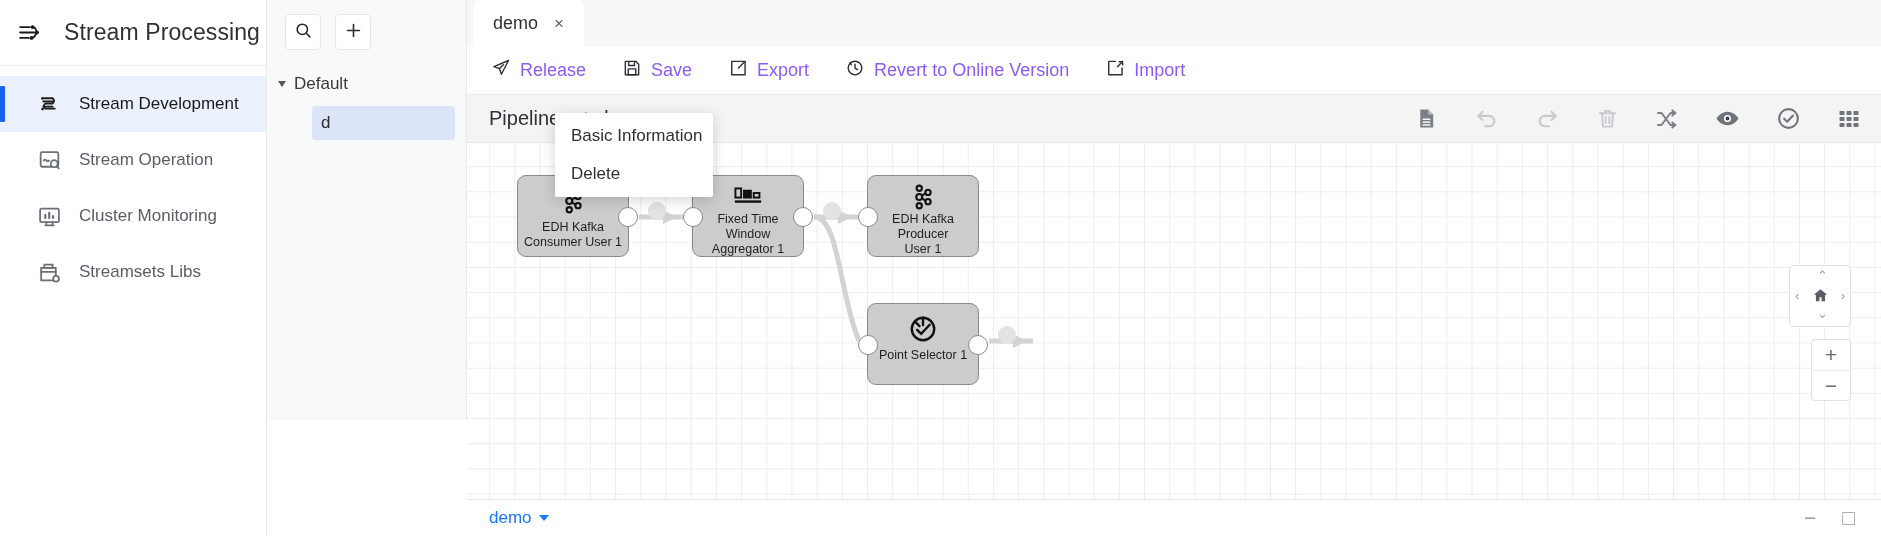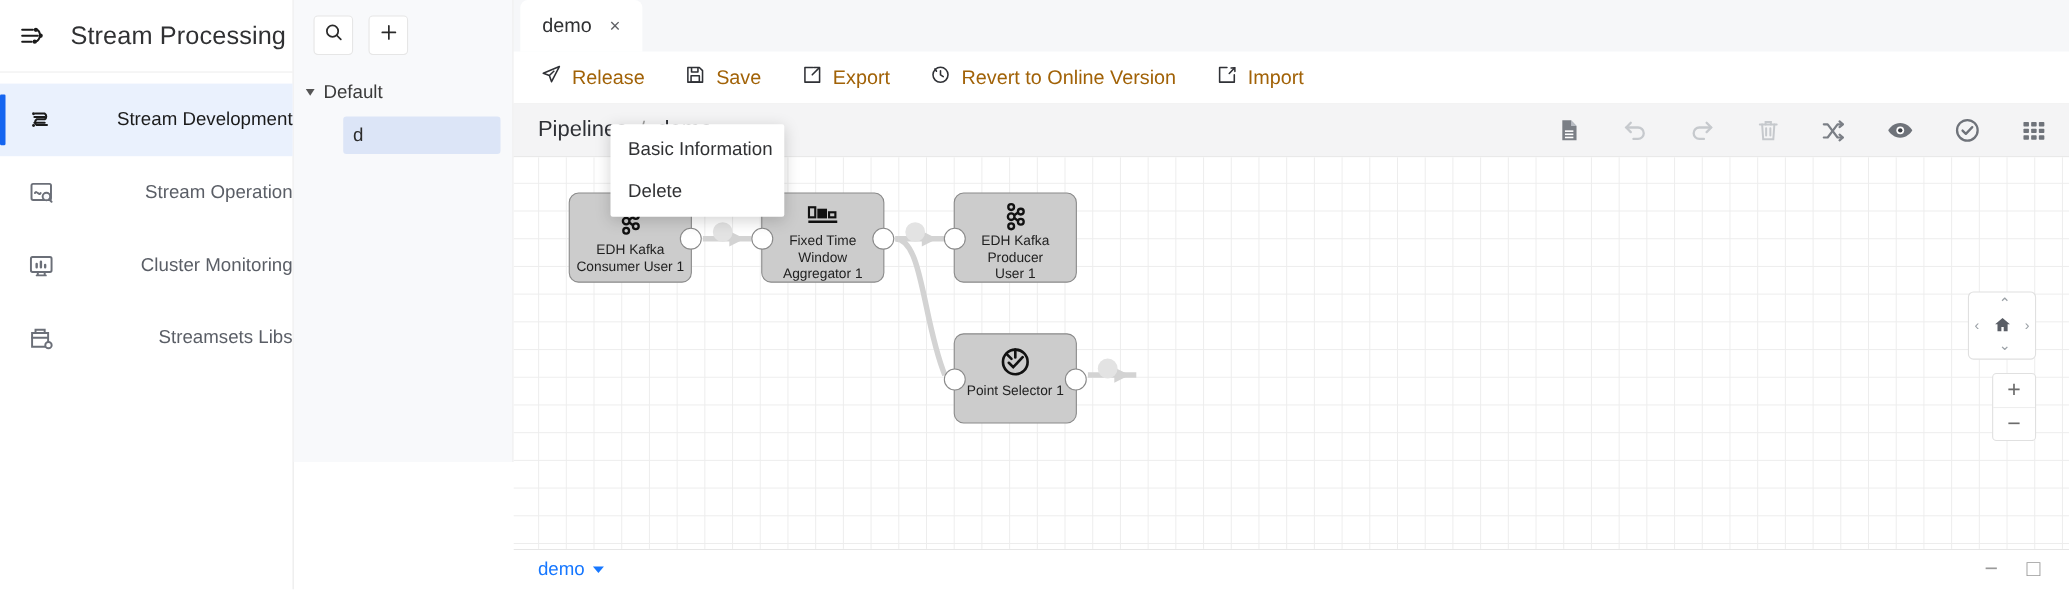--- a/index.html
+++ b/index.html
@@ -15,23 +15,23 @@
     width: 267px; height: 536px; background: #ffffff;
     border-right: 1px solid #e8e8e8; flex: 0 0 267px;
   }
   .brand {
     height: 66px; display: flex; align-items: center; gap: 20px;
     padding-left: 18px; border-bottom: 1px solid #eeeeee;
   }
   .brand-title { font-size: 23px; color: #303133; letter-spacing: .1px; }
   .nav { padding-top: 10px; }
   .nav-item {
-    height: 66px; display: flex; align-items: center; gap: 17px;
-    padding-left: 24px; position: relative; cursor: pointer;
-    font-size: 17px; color: #5a5e66; justify-content: space-between;
+    height: 56px; display: flex; align-items: center; gap: 17px;
+    padding-left: 36px; position: relative; cursor: pointer;
+    font-size: 17px; color: #5a5e66;
   }
   .nav-item.active { background: #eaf1fd; color: #1a1a1a; }
   .nav-item.active::before {
     content: ""; position: absolute; left: 0; top: 10px; bottom: 10px;
     width: 5px; background: #1565f0; border-radius: 1px;
   }
   .nav-ico { width: 26px; height: 26px; display: flex; align-items: center; justify-content: center; }
 
   
   #tree {
@@ -75,21 +75,21 @@
     height: 47px; background: #ffffff; border-radius: 7px 7px 0 0;
     display: flex; align-items: center; gap: 16px; padding: 0 20px;
     font-size: 18px; color: #303133; cursor: pointer;
   }
   .tab-close { font-size: 17px; color: #606266; cursor: pointer; }
 
   .toolbar {
     height: 48px; background: #ffffff; display: flex; align-items: center;
     gap: 36px; padding-left: 24px; border-bottom: 1px solid #ebebeb;
   }
-  .tb-item { display: flex; align-items: center; gap: 9px; font-size: 18px; color: #a16207; cursor: pointer; }
+  .tb-item { display: flex; align-items: center; gap: 9px; font-size: 18px; color: #8b5cf6; cursor: pointer; }
 
   .crumbbar {
     height: 48px; background: #f4f4f5; display: flex; align-items: center;
     padding: 0 14px 0 22px; border-bottom: 1px solid #e6e6e6;
   }
   .crumb { font-size: 20px; color: #2f3136; cursor: pointer; }
   .crumb-sep { font-size: 19px; color: #9a9a9a; margin: 0 11px; }
   .crumb-cur { font-size: 20px; color: #2f3136; }
   .crumb-icons { margin-left: auto; display: flex; align-items: center; gap: 36px; padding-right: 6px; }
   .ci { cursor: pointer; display: flex; align-items: center; justify-content: center; }

